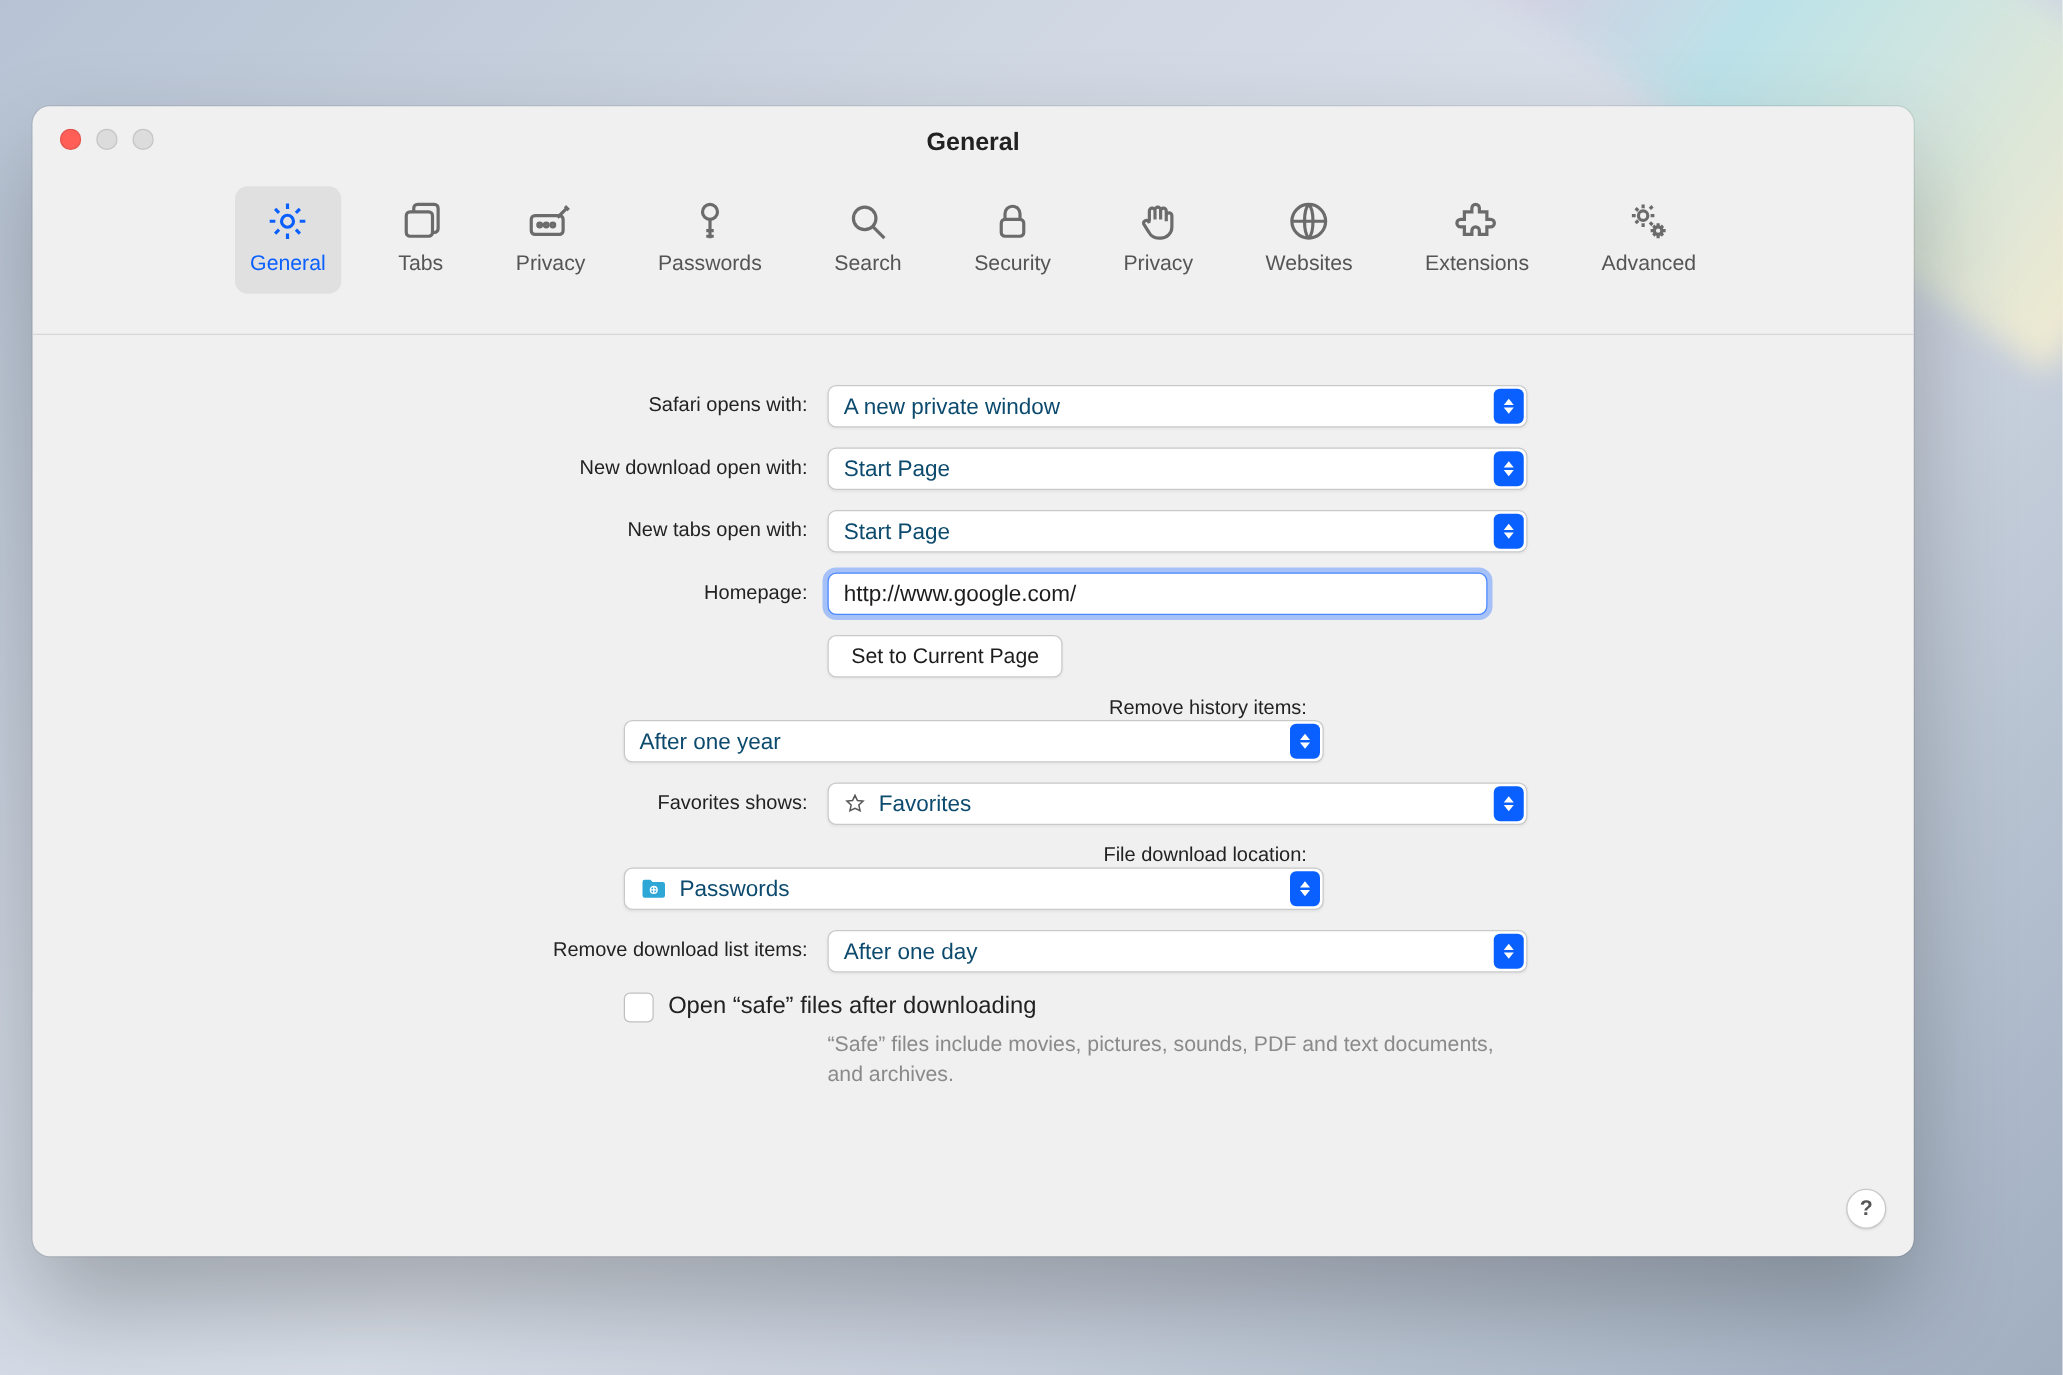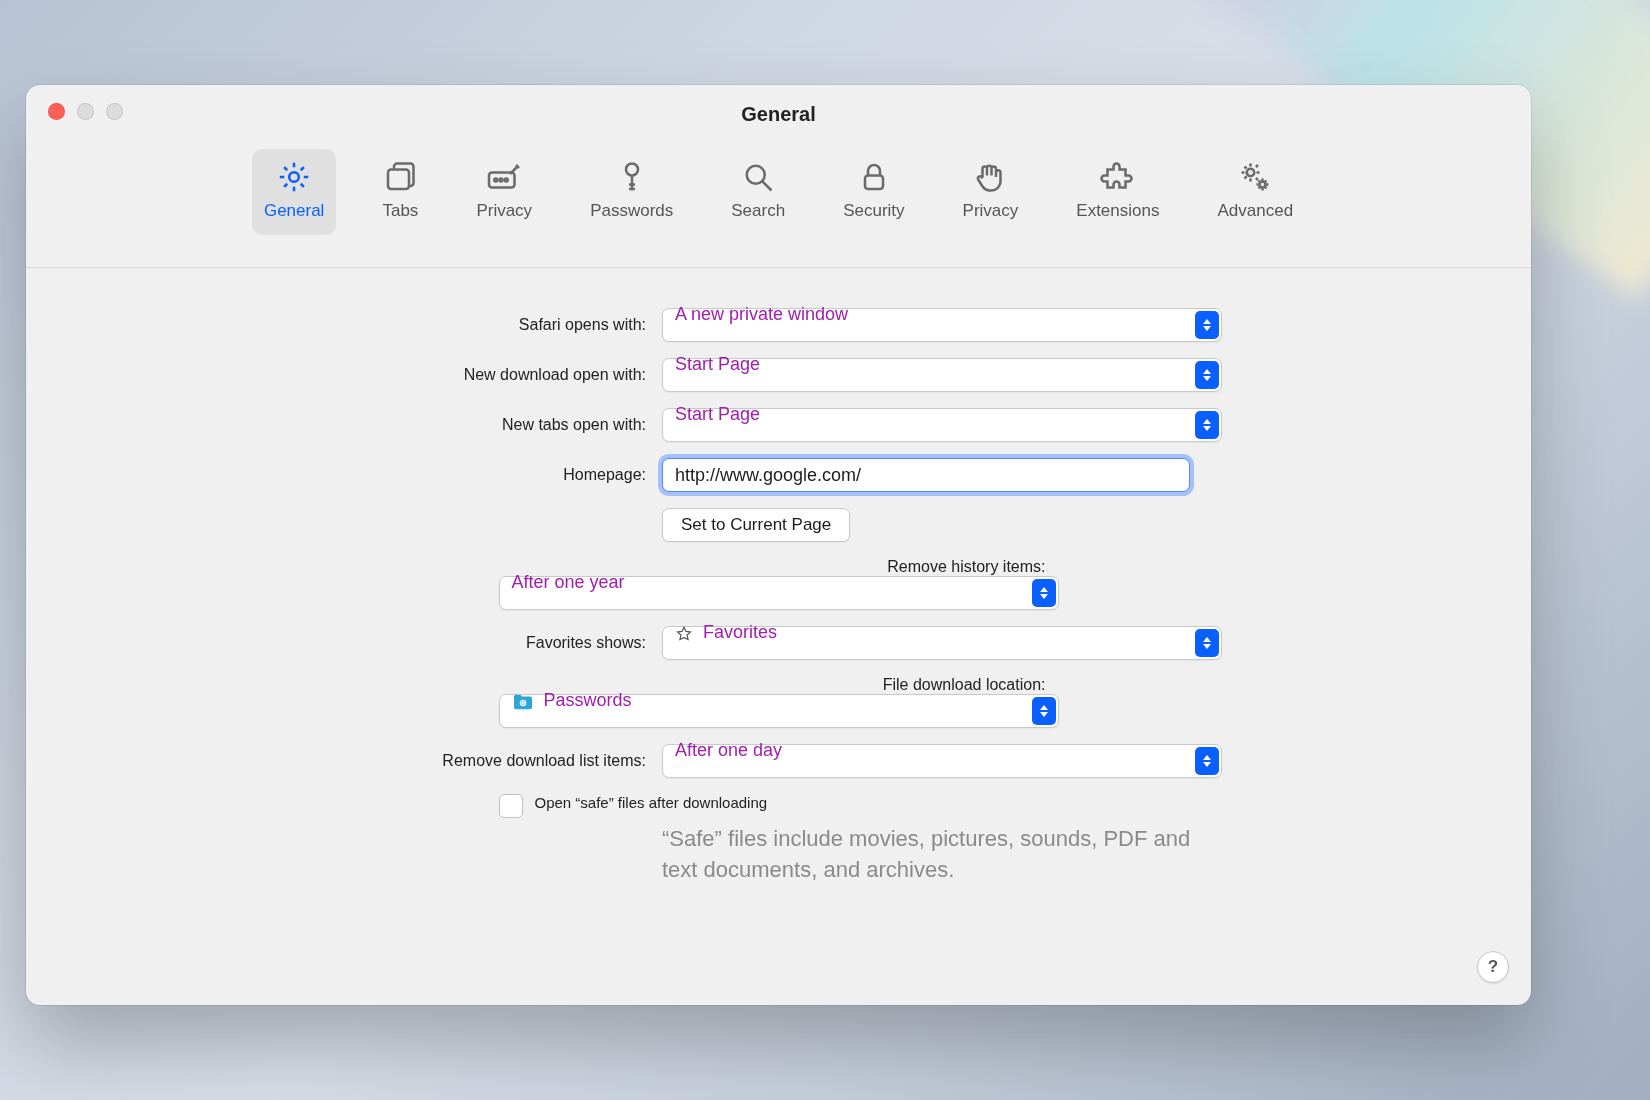--- a/index.html
+++ b/index.html
@@ -23,31 +23,31 @@
   .toolitem .ico svg{width:36px;height:36px;stroke:#6b6b6b;fill:none;stroke-width:1.7;}
   .toolitem.active .ico svg{stroke:#0a60ff;}
   .toolitem .lbl{font-size:17px;color:#555;}
   .toolitem.active .lbl{color:#0a60ff;}
   
   .content{padding:40px 70px 0 70px;}
   .row{display:flex;align-items:center;margin-bottom:16px;}
   .row.gap-top{margin-top:16px;flex-direction:column;}
   .label-col{width:550px;text-align:right;padding-right:16px;font-size:16px;color:#222;}
   .ctrl-col{width:560px;display:flex;align-items:center;}
-  .popup{position:relative;width:560px;height:34px;background:#fff;border:1px solid #c9c9c9;border-radius:7px;box-shadow:0 1px 2px rgba(0,0,0,.05);display:flex;align-items:flex-end;padding:16px 12px;box-sizing:border-box;font-size:18px;color:#a21caf;}
+  .popup{position:relative;width:560px;height:34px;background:#fff;border:1px solid #c9c9c9;border-radius:7px;box-shadow:0 1px 2px rgba(0,0,0,.05);display:flex;align-items:center;padding:16px 12px;box-sizing:border-box;font-size:18px;color:#0c4a6e;}
   .popup .chev{position:absolute;right:2px;top:2px;bottom:2px;width:24px;background:#0a60ff;border-radius:5px;display:flex;flex-direction:column;align-items:center;justify-content:center;gap:0px;}
   .popup .chev::before{content:"";width:0;height:0;border-left:4px solid transparent;border-right:4px solid transparent;border-bottom:5px solid #fff;margin-bottom:2px;}
   .popup .chev::after{content:"";width:0;height:0;border-left:4px solid transparent;border-right:4px solid transparent;border-top:5px solid #fff;}
   .popup .pre-ico{margin-right:10px;display:inline-flex;align-items:center;}
   .textfield{width:528px;height:34px;background:#fff;border:1px solid #c9c9c9;border-radius:7px;padding:0 12px;font-size:18px;color:#1c1c1c;box-sizing:border-box;outline:none;}
   .textfield.focused{border-color:#4a88ff;box-shadow:0 0 0 4px rgba(74,136,255,.45);}
   .push-btn{height:34px;background:#fff;border:1px solid #c9c9c9;border-radius:7px;padding:0 18px;font-size:17px;color:#1c1c1c;box-shadow:0 1px 2px rgba(0,0,0,.05);}
   .check{width:22px;height:22px;border:1px solid #c0c0c0;border-radius:5px;background:#fff;margin-right:12px;flex:0 0 auto;}
-  .check-label{font-size:15px;color:#222;}
-  .hint{margin-left:566px;max-width:560px;font-size:22px;color:#8a8a8a;line-height:1.4;margin-top:6px;}
+  .check-label{font-size:19px;color:#222;}
+  .hint{margin-left:566px;max-width:560px;font-size:17px;color:#8a8a8a;line-height:1.4;margin-top:6px;}
   .help{position:absolute;right:22px;bottom:22px;width:30px;height:30px;border-radius:50%;background:#fff;border:1px solid #c9c9c9;box-shadow:0 1px 2px rgba(0,0,0,.1);display:flex;align-items:center;justify-content:center;font-weight:700;color:#555;font-size:17px;}
   .star{width:18px;height:18px;}
   .folder{width:22px;height:18px;}
 </style>
 </head>
 <body>
 
 <div class="window">
 
   <div class="titlebar">
@@ -126,20 +126,29 @@
 
     <div class="toolitem">
       <span class="ico">
         <svg viewBox="0 0 24 24">
             <path d="M7 12V6.5a1.5 1.5 0 0 1 3 0V11M10 6a1.5 1.5 0 0 1 3 0v5M13 6.5a1.5 1.5 0 0 1 3 0V12M16 9a1.5 1.5 0 0 1 3 0v6a6 6 0 0 1-6 6h-1a6 6 0 0 1-5.3-3.2L4 13.5a1.5 1.5 0 0 1 2.5-1.5L7 13"></path>
           </svg>
       </span>
       <span class="lbl">Privacy</span>
     </div>
 
+    <div class="toolitem">
+      <span class="ico">
+        <svg viewBox="0 0 24 24">
+            <circle cx="12" cy="12" r="9"></circle>
+            <path d="M3 12h18M12 3c3 3 3 15 0 18M12 3c-3 3-3 15 0 18"></path>
+          </svg>
+      </span>
+      <span class="lbl">Websites</span>
+    </div>
 
     <div class="toolitem">
       <span class="ico">
         <svg viewBox="0 0 24 24">
             <path d="M5 7h4V5a2 2 0 0 1 4 0v2h4v4h2a2 2 0 0 1 0 4h-2v4h-4v-2a2 2 0 0 0-4 0v2H5v-4H3a2 2 0 0 1 0-4h2z"></path>
           </svg>
       </span>
       <span class="lbl">Extensions</span>
     </div>
 

